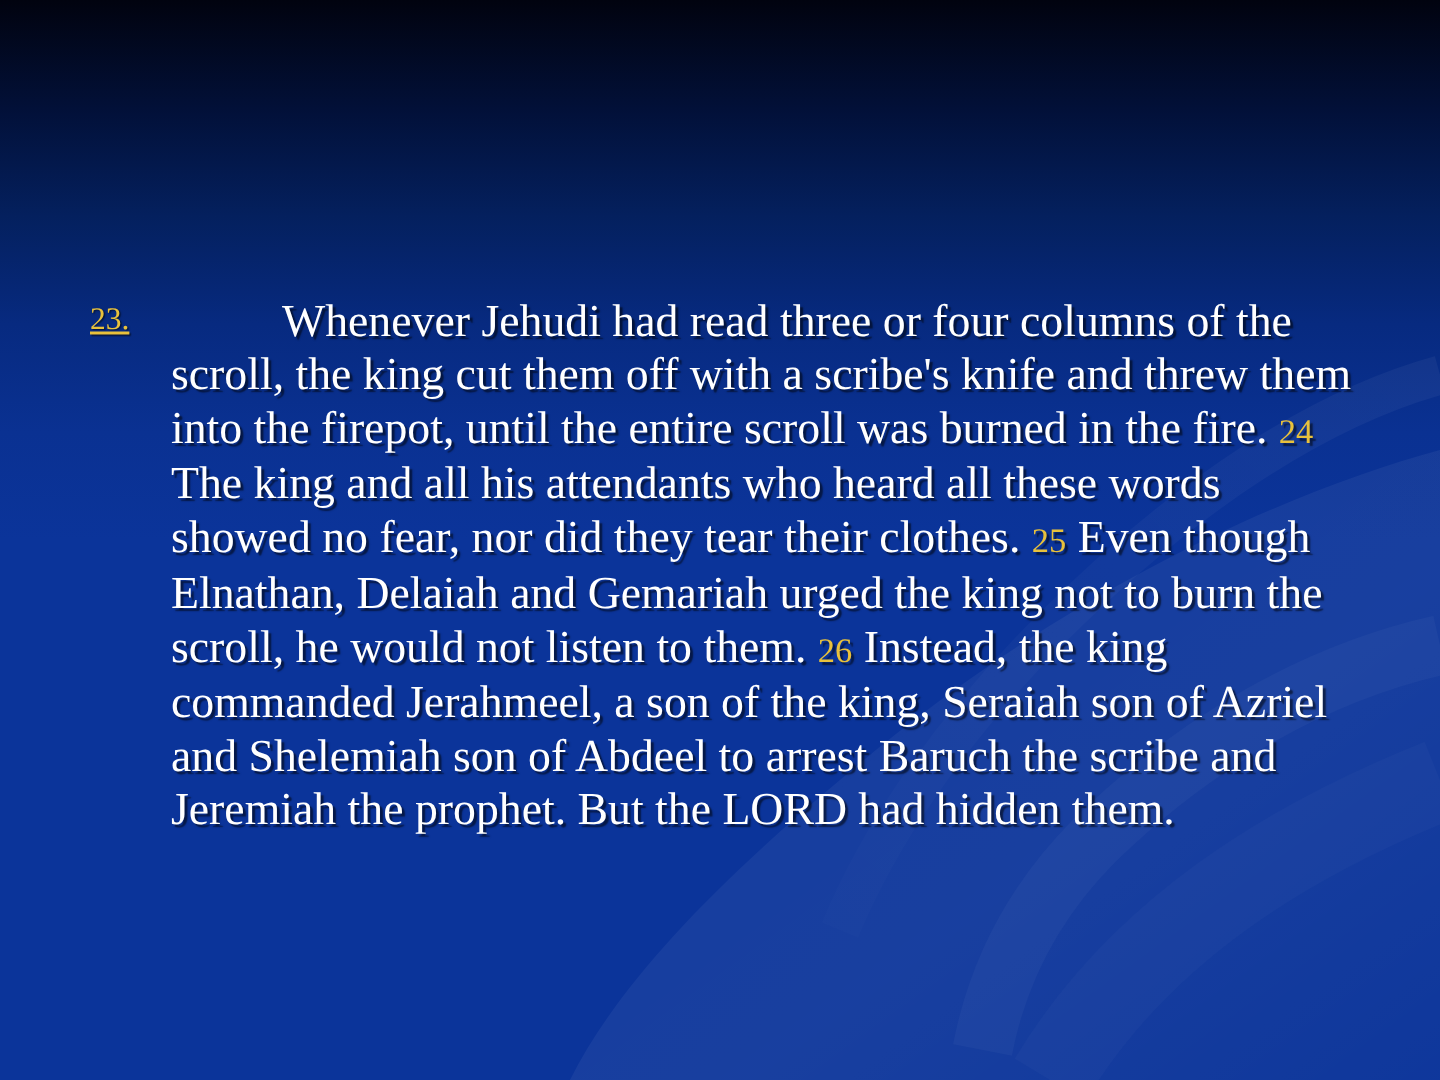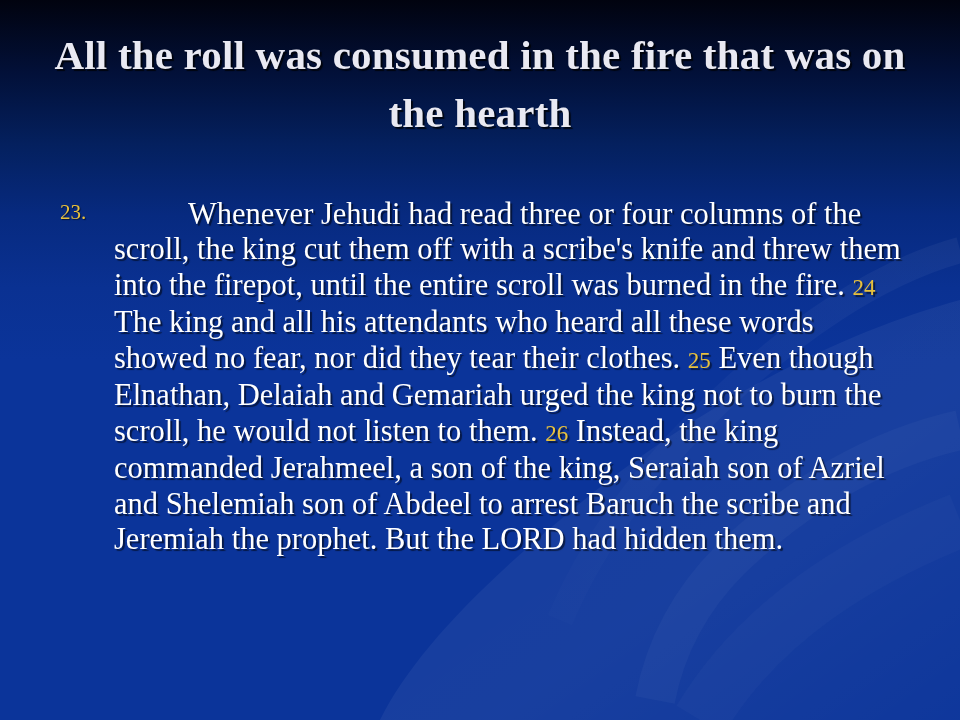--- a/index.html
+++ b/index.html
@@ -69,20 +69,21 @@
   }
   #bullet-num {
     position: absolute;
     left: 8px;
     top: 5px;
     color: #e8c13c;
     font-size: 21px;
     line-height: 21px;
     text-shadow: 1px 1px 1px rgba(0,0,0,0.55);
     text-indent: 0;
+    text-decoration: underline;
   }
   .vnum {
     color: #e8c13c;
     font-size: 23px;
     margin-top: 12px;
   }
 </style>
 </head>
 <body>
 
@@ -99,23 +100,20 @@
         <stop offset="0%" stop-color="#ffffff" stop-opacity="0.045"></stop>
         <stop offset="100%" stop-color="#ffffff" stop-opacity="0.01"></stop>
       </linearGradient>
     </defs>
     <path d="M960,300 C850,330 700,400 560,520 C470,595 410,660 380,720 L960,720 Z" fill="url(#swooshA)"></path>
     <path d="M960,250 C880,272 790,330 700,420 C630,490 585,560 560,620" fill="none" stroke="url(#swooshB)" stroke-width="26"></path>
     <path d="M960,430 C880,448 800,492 730,560 C690,600 665,648 655,700" fill="none" stroke="#ffffff" stroke-opacity="0.03" stroke-width="40"></path>
     <path d="M960,520 C860,560 760,620 700,720" fill="none" stroke="#ffffff" stroke-opacity="0.025" stroke-width="55"></path>
   </svg>
 
-  <div id="title-block">
-    <span id="title-text">All the roll was consumed in the fire that was on the hearth</span>
-  </div>
 
   <div id="body-block">
     <p id="body-para">
       <span id="bullet-num">23.</span><span id="body-runs"><span>Whenever Jehudi had read three or four columns of the scroll, the king cut them off with a scribe's knife and threw them into the firepot, until the entire scroll was burned in the fire. </span><span class="vnum">24</span><span> The king and all his attendants who heard all these words showed no fear, nor did they tear their clothes. </span><span class="vnum">25</span><span> Even though Elnathan, Delaiah and Gemariah urged the king not to burn the scroll, he would not listen to them. </span><span class="vnum">26</span><span> Instead, the king commanded Jerahmeel, a son of the king, Seraiah son of Azriel and Shelemiah son of Abdeel to arrest Baruch the scribe and Jeremiah the prophet. But the LORD had hidden them.</span></span>
     </p>
   </div>
 
 </div>
 
 </body></html>

